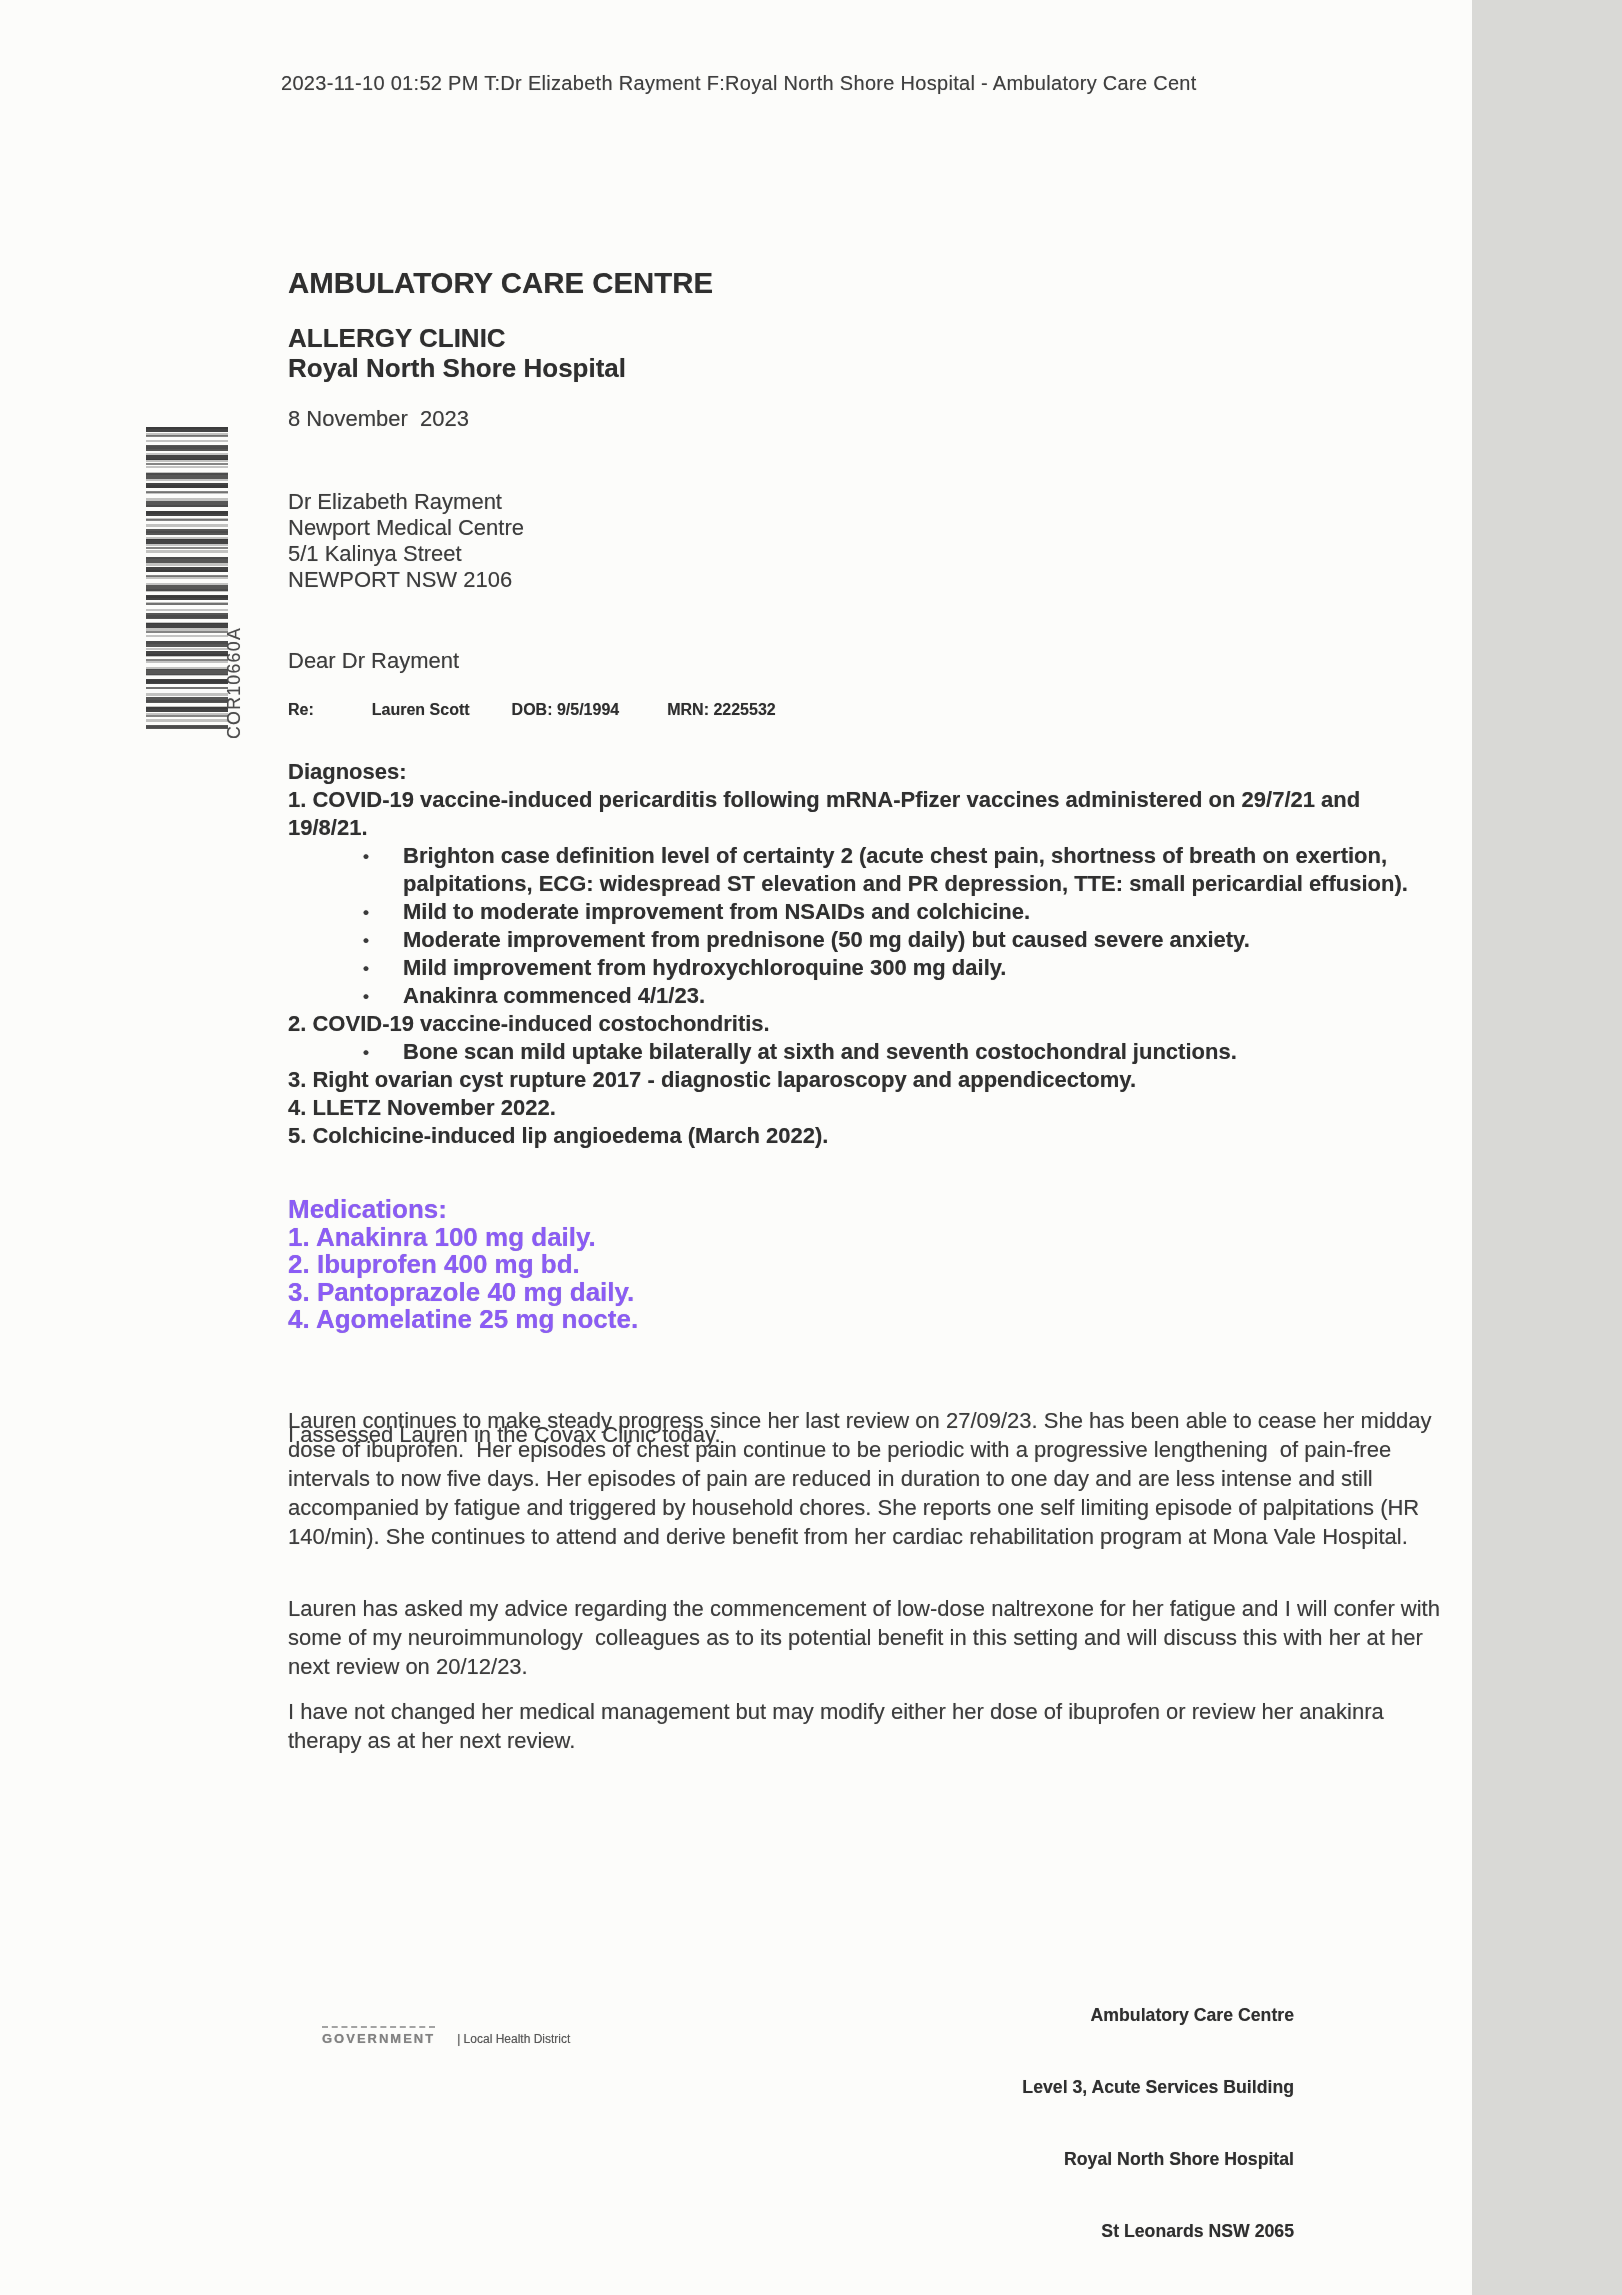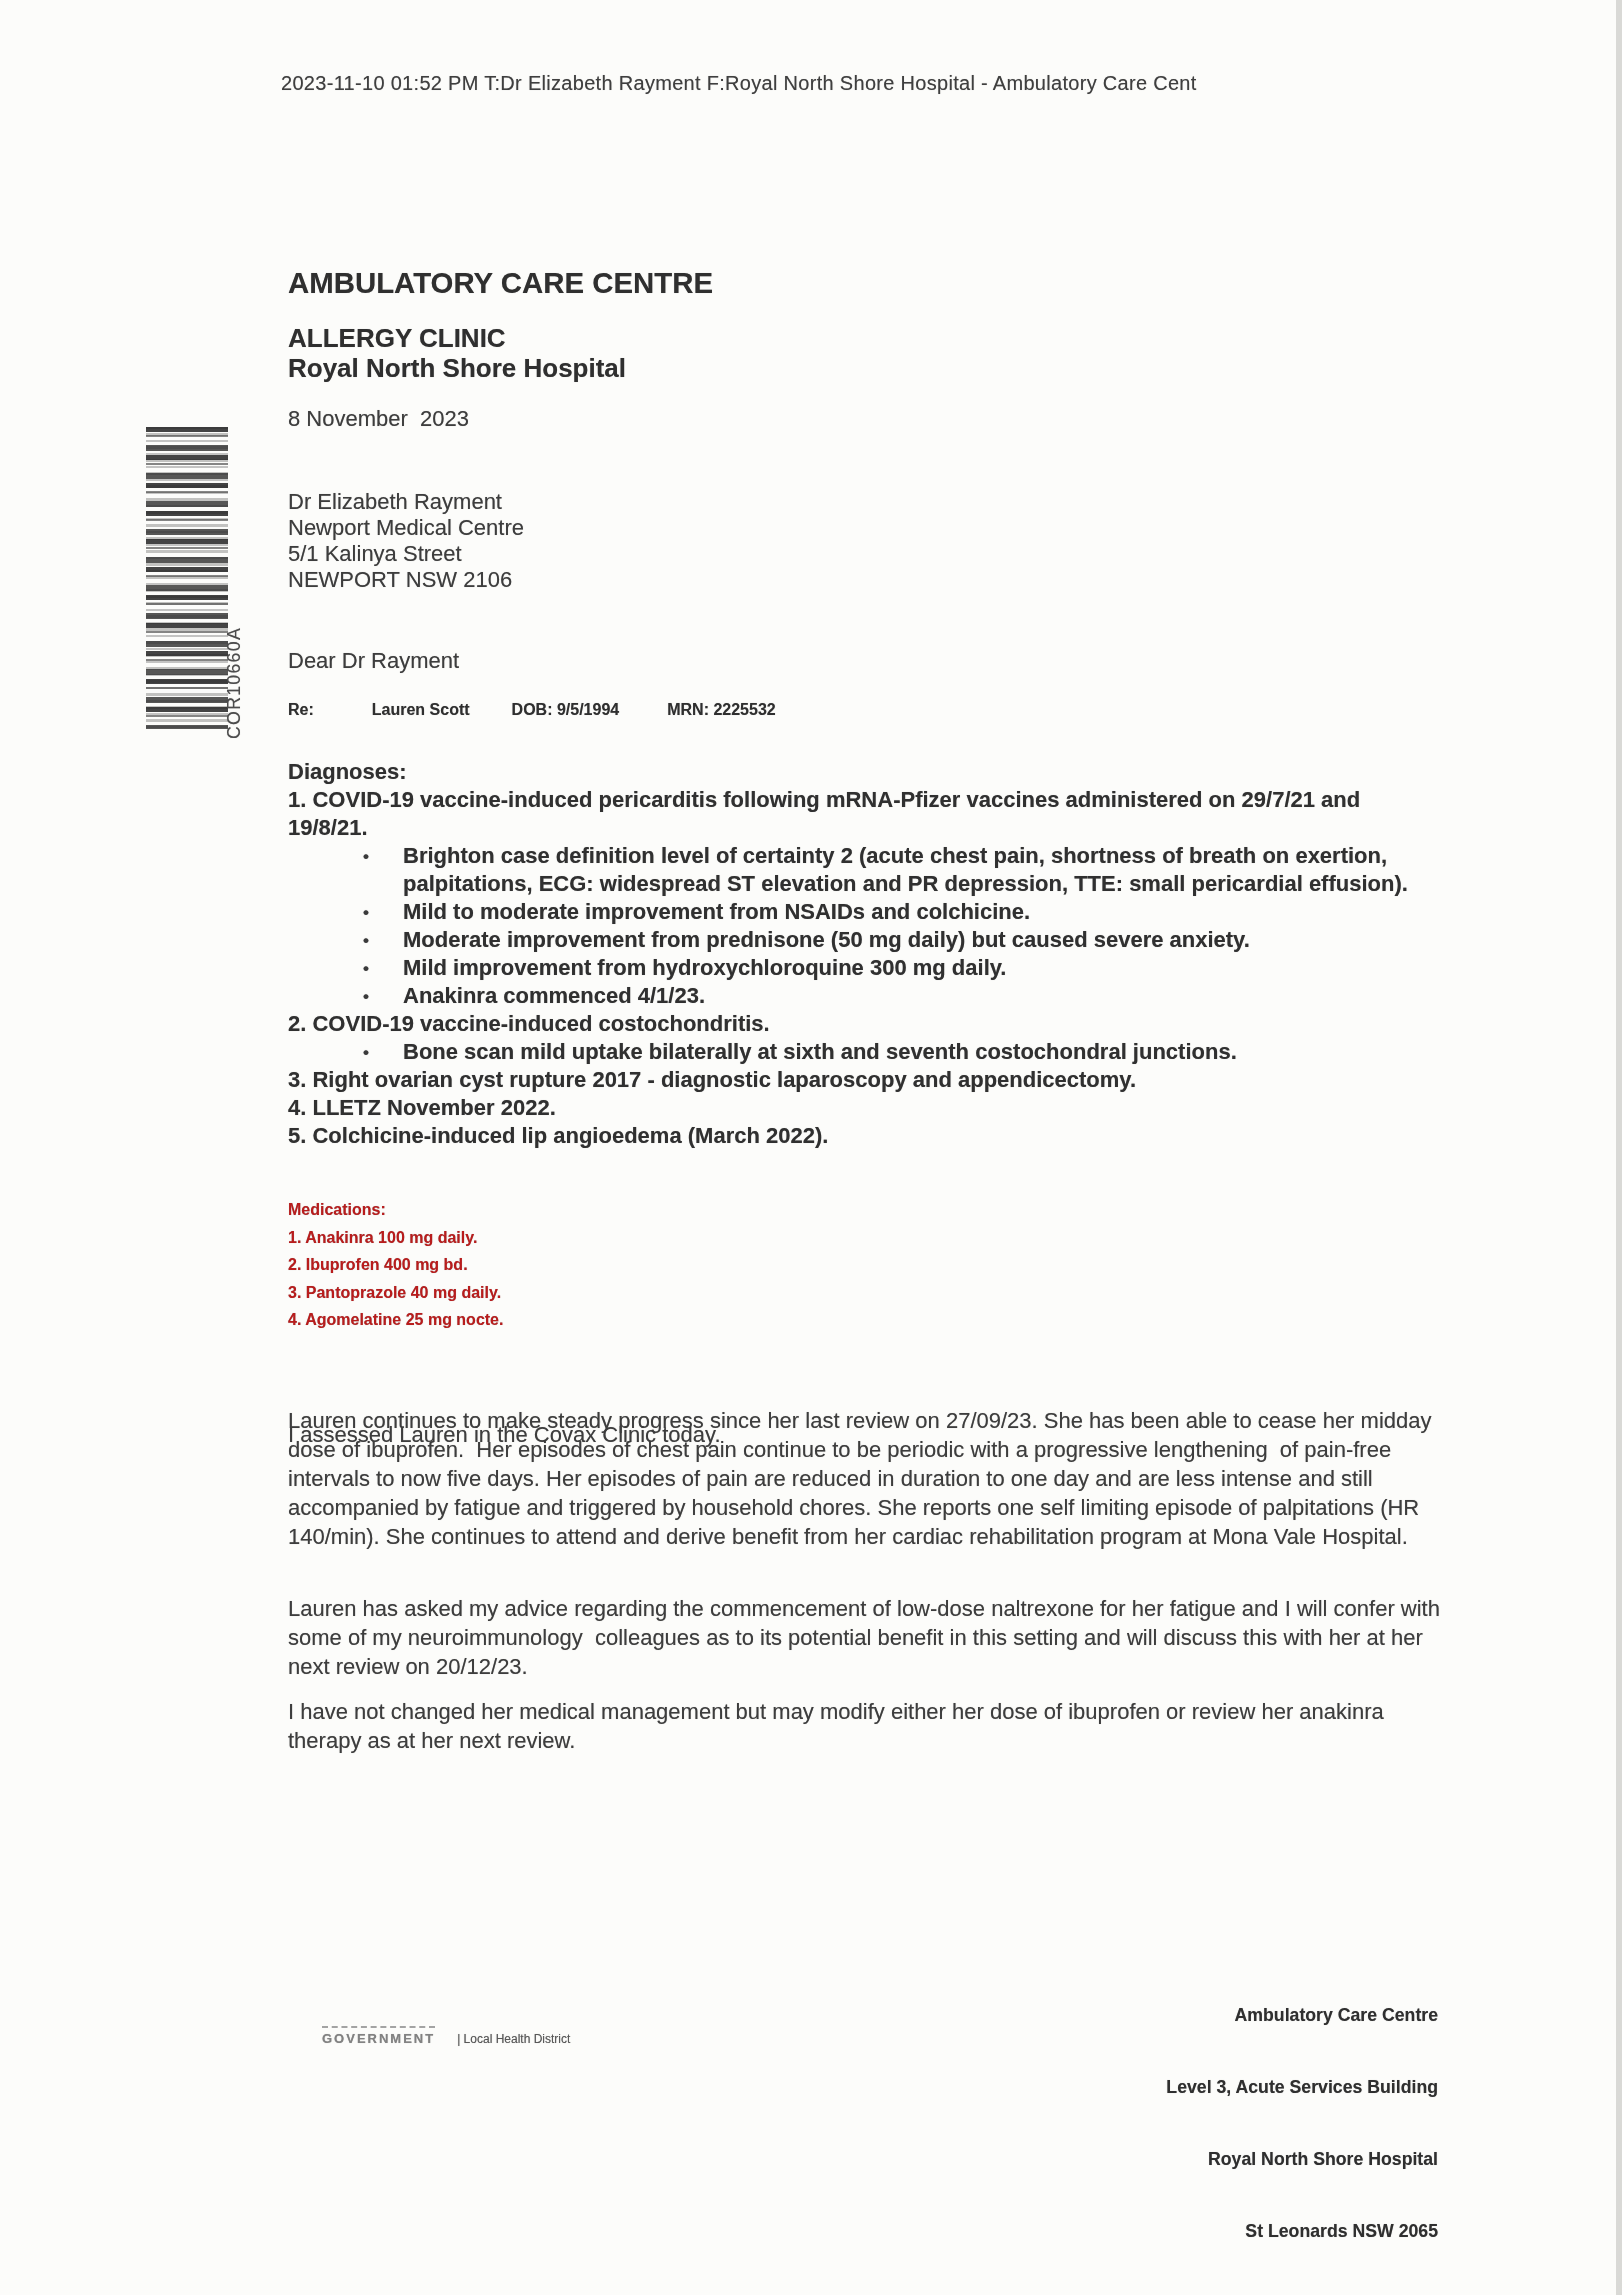--- a/index.html
+++ b/index.html
@@ -1,18 +1,18 @@
 <!DOCTYPE html>
 <html style="font-size:10.5px"><head>
 <meta charset="utf-8">
 <style>
   html, body { margin: 0; padding: 0; background: #d9d9d6; }
   .page {
     position: relative;
-    width: 1616px;
+    width: 1472px;
     height: 2295px;
     background: #fcfcfa;
     font-family: "Liberation Sans", sans-serif;
     color: #333;
     overflow: hidden;
   }
   .scan { text-shadow: 0 0 0.7px rgba(50,50,50,.45); }
   .pre { white-space: pre-wrap; }
 
   .fax-header {
@@ -51,21 +51,21 @@
   .re-line .patient { margin-left: 58px; }
   .re-line .dob     { margin-left: 42px; }
   .re-line .mrn     { margin-left: 48px; }
 
   .diagnoses {
     position: absolute; left: 288px; top: 758px; width: 1157px;
     font-size: 22px; line-height: 28px; font-weight: 700; color: #303030;
   }
   .medications {
     position: absolute; left: 288px; top: 1196px; width: 1157px;
-    font-size: 16px; line-height: 27.5px; font-weight: 700; color: #b91c1c;
+    font-size: 26px; line-height: 27.5px; font-weight: 700; color: #8b5cf6;
   }
   .bullet-row { position: relative; padding-left: 115px; }
   .bullet-row .dot {
     position: absolute; left: 75px; top: 0.7px;
     font-size: 17px; color: #3a3a3a;
   }
 
   .para {
     position: absolute; left: 288px; width: 1161px;
     font-size: 22px; line-height: 29px; color: #3d3d3d;

